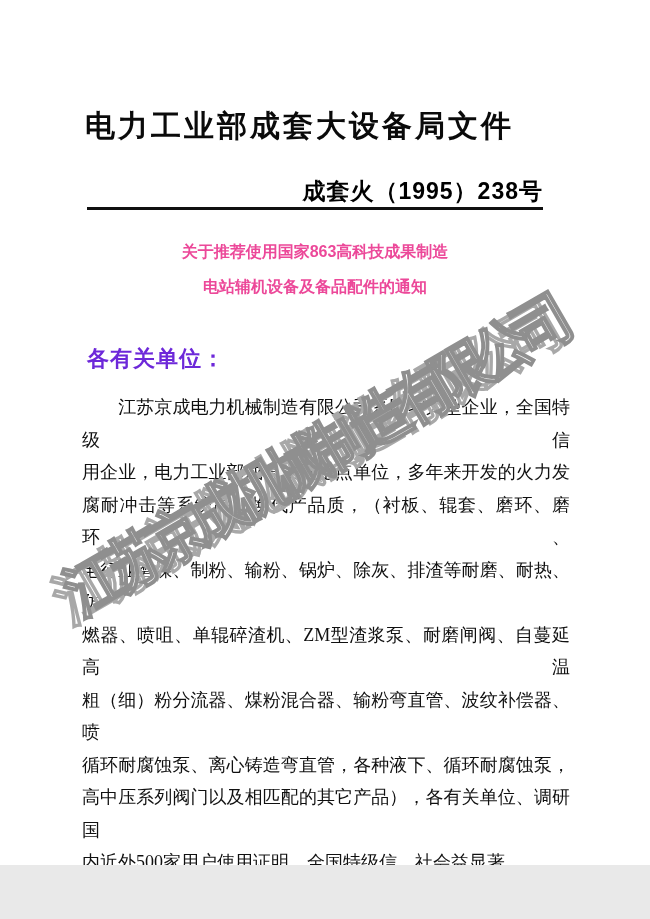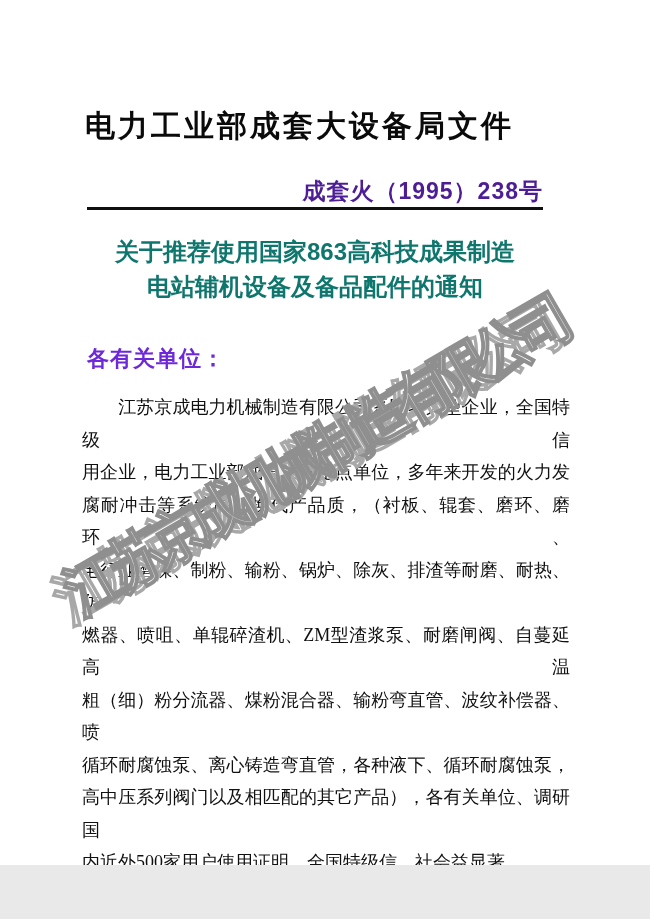--- a/index.html
+++ b/index.html
@@ -26,40 +26,40 @@
     color: #0a0a0a;
   }
   .doc-number {
     position: absolute;
     right: 107px;
     top: 176px;
     font-family: "Liberation Sans", sans-serif;
     font-size: 23px;
     font-weight: 800;
     letter-spacing: 1px;
-    color: #4c1d95;
+    color: #000000;
   }
   .rule {
     position: absolute;
     left: 87px;
     top: 207px;
     width: 456px;
     height: 3px;
     background: #101010;
   }
   .subject {
     position: absolute;
     left: 85px;
     top: 234px;
     width: 460px;
     font-family: "Liberation Sans", sans-serif;
-    font-size: 24px;
+    font-size: 16px;
     font-weight: 800;
     line-height: 35px;
-    color: #0f766e;
+    color: #ec4899;
   }
   .subject-line { text-align: center; }
   .salutation {
     position: absolute;
     left: 87px;
     top: 344px;
     font-family: "Liberation Sans", sans-serif;
     font-size: 22px;
     font-weight: 800;
     letter-spacing: 1px;

